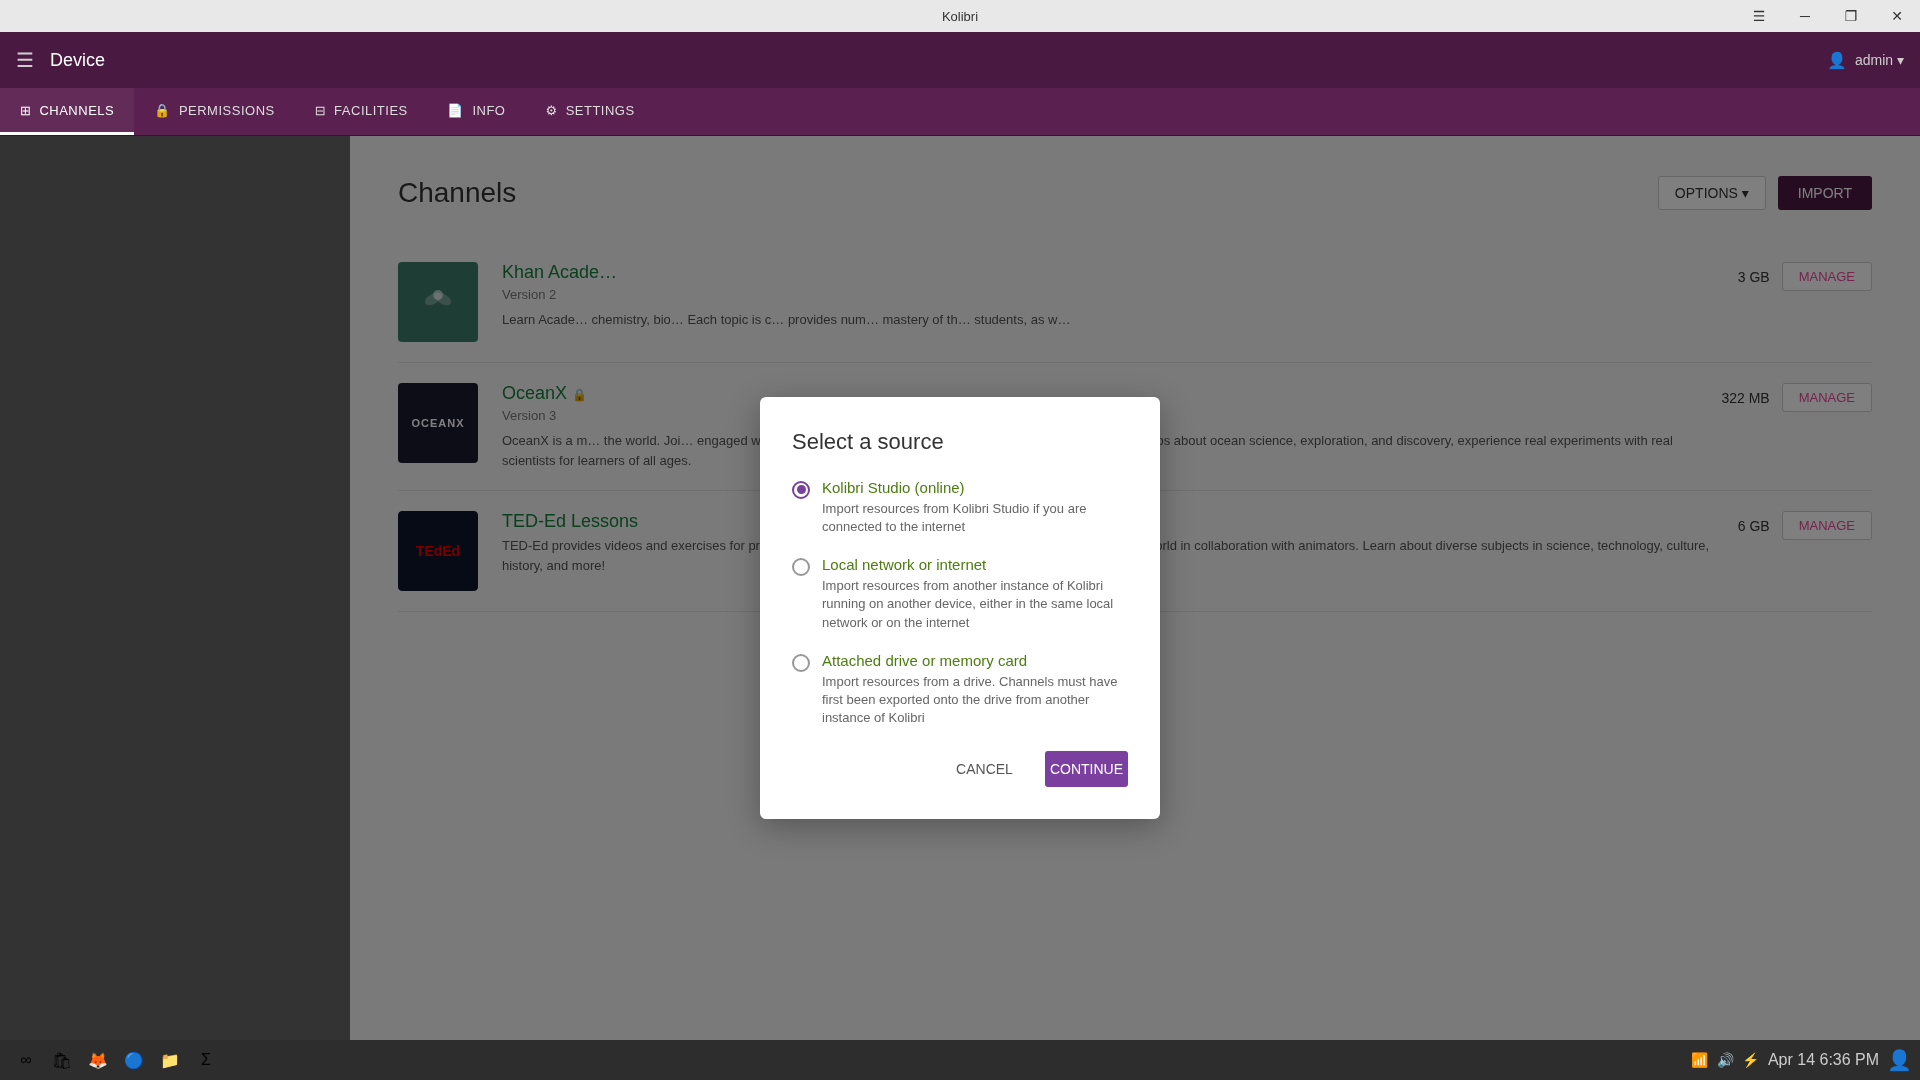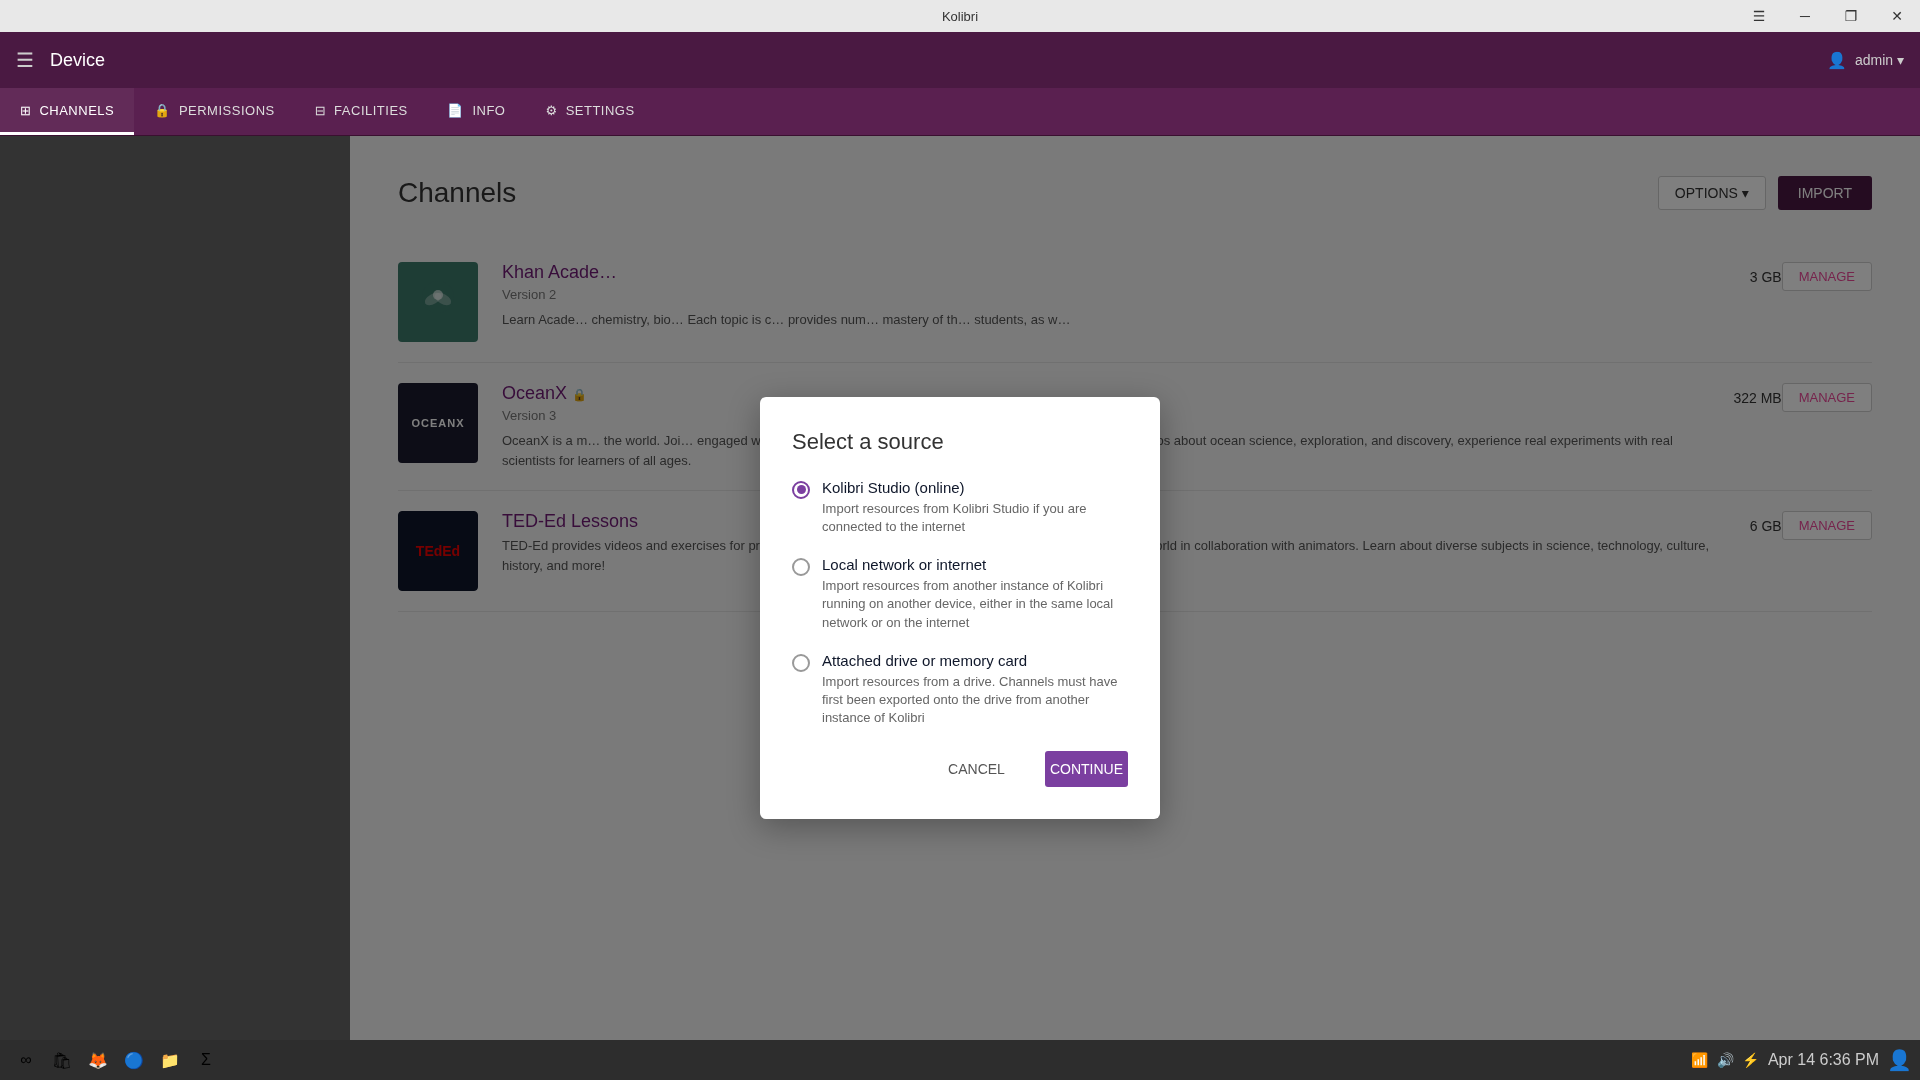--- a/index.html
+++ b/index.html
@@ -151,25 +151,25 @@
       align-items: center;
       justify-content: center;
       font-size: 24px;
       font-weight: bold;
     }
     .channel-thumb.khan { background: #3d7a6b; color: white; }
     .channel-thumb.oceanx { background: #1a1a2e; color: white; font-size: 12px; }
     .channel-thumb.teded { background: #0f172a; color: #e00; border: 1px solid #0f172a; }
 
     .channel-info { flex: 1; }
-    .channel-name { font-size: 18px; font-weight: 500; color: #701a75; margin-bottom: 4px; }
+    .channel-name { font-size: 18px; font-weight: 500; color: #15803d; margin-bottom: 4px; }
     .channel-version { font-size: 13px; color: #777; margin-bottom: 8px; }
     .channel-desc { font-size: 13px; color: #555; line-height: 1.5; }
 
-    .channel-meta { display: flex; align-items: center; gap: 0; margin-left: auto; flex-shrink: 0; justify-content: space-between; }
+    .channel-meta { display: flex; align-items: center; gap: 12px; margin-left: auto; flex-shrink: 0; justify-content: space-between; }
     .channel-size { font-size: 14px; color: #333; }
     .btn-manage {
       padding: 6px 16px;
       background: #fff;
       border: 1px solid #ccc;
       border-radius: 3px;
       cursor: pointer;
       font-size: 13px;
       color: #ec4899;
     }
@@ -221,27 +221,27 @@
     .radio-btn.selected {
       border-color: #7b3fa0;
     }
     .radio-btn.selected::after {
       content: '';
       width: 9px;
       height: 9px;
       border-radius: 50%;
       background: #7b3fa0;
     }
-    .radio-label { font-size: 15px; font-weight: 500; color: #0f172a; margin-bottom: 4px; }
+    .radio-label { font-size: 15px; font-weight: 500; color: #4d7c0f; margin-bottom: 4px; }
     .radio-desc { font-size: 13px; color: #666; line-height: 1.4; }
 
     .dialog-actions {
       display: flex;
       justify-content: flex-end;
-      gap: 20px;
+      gap: 12px;
       margin-top: 24px;
     }
     .btn-cancel {
       padding: 10px 20px;
       background: transparent;
       border: none;
       border-radius: 3px;
       cursor: pointer;
       font-size: 14px;
       font-weight: 500;

